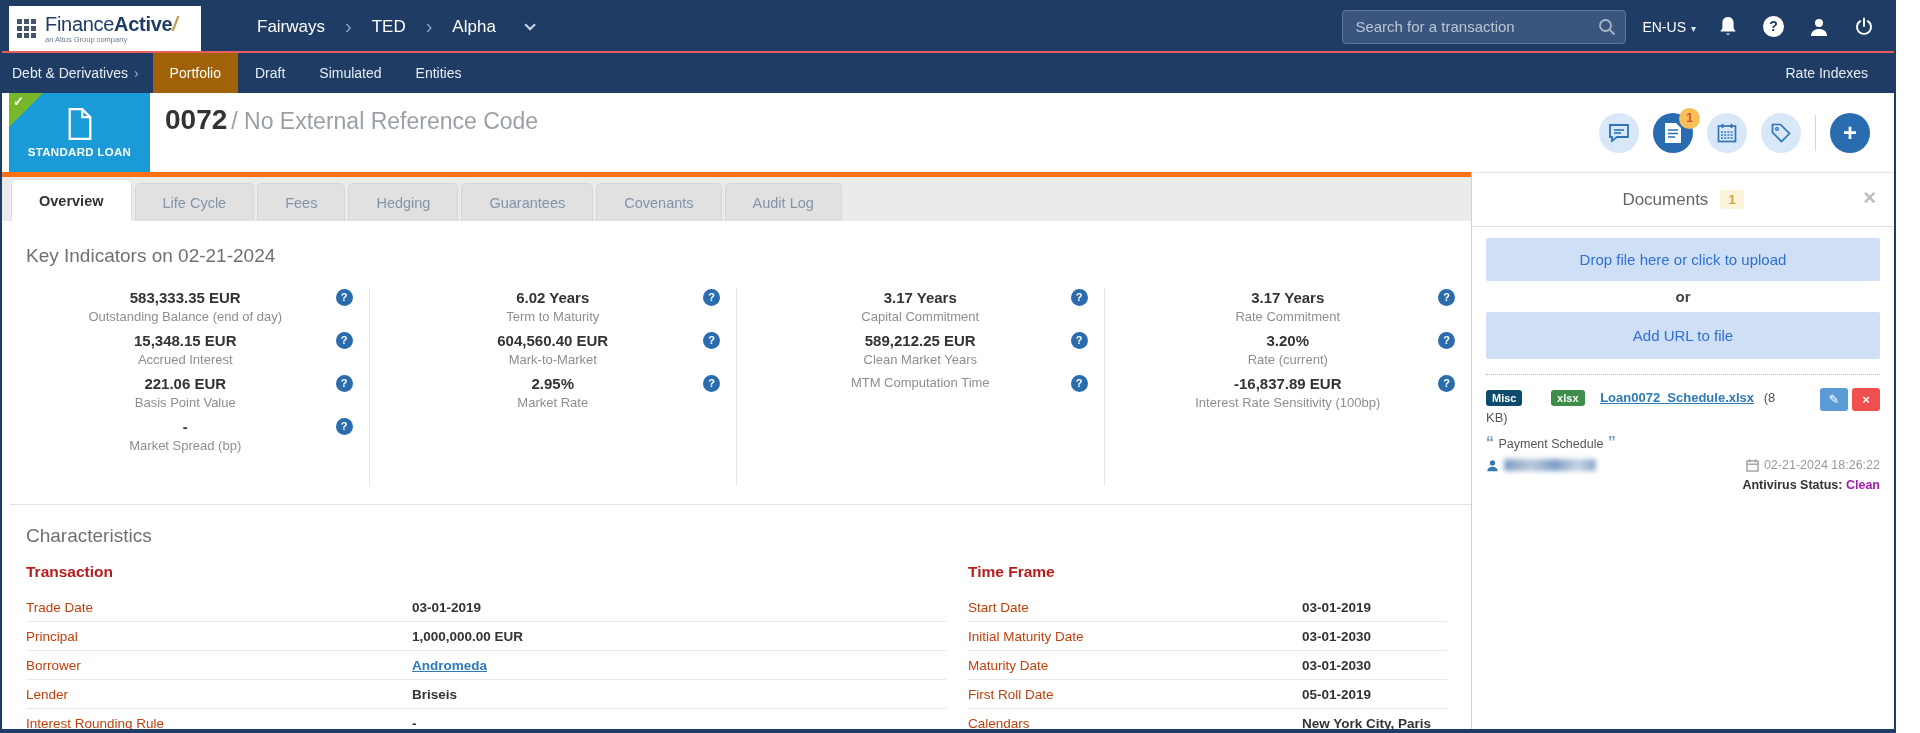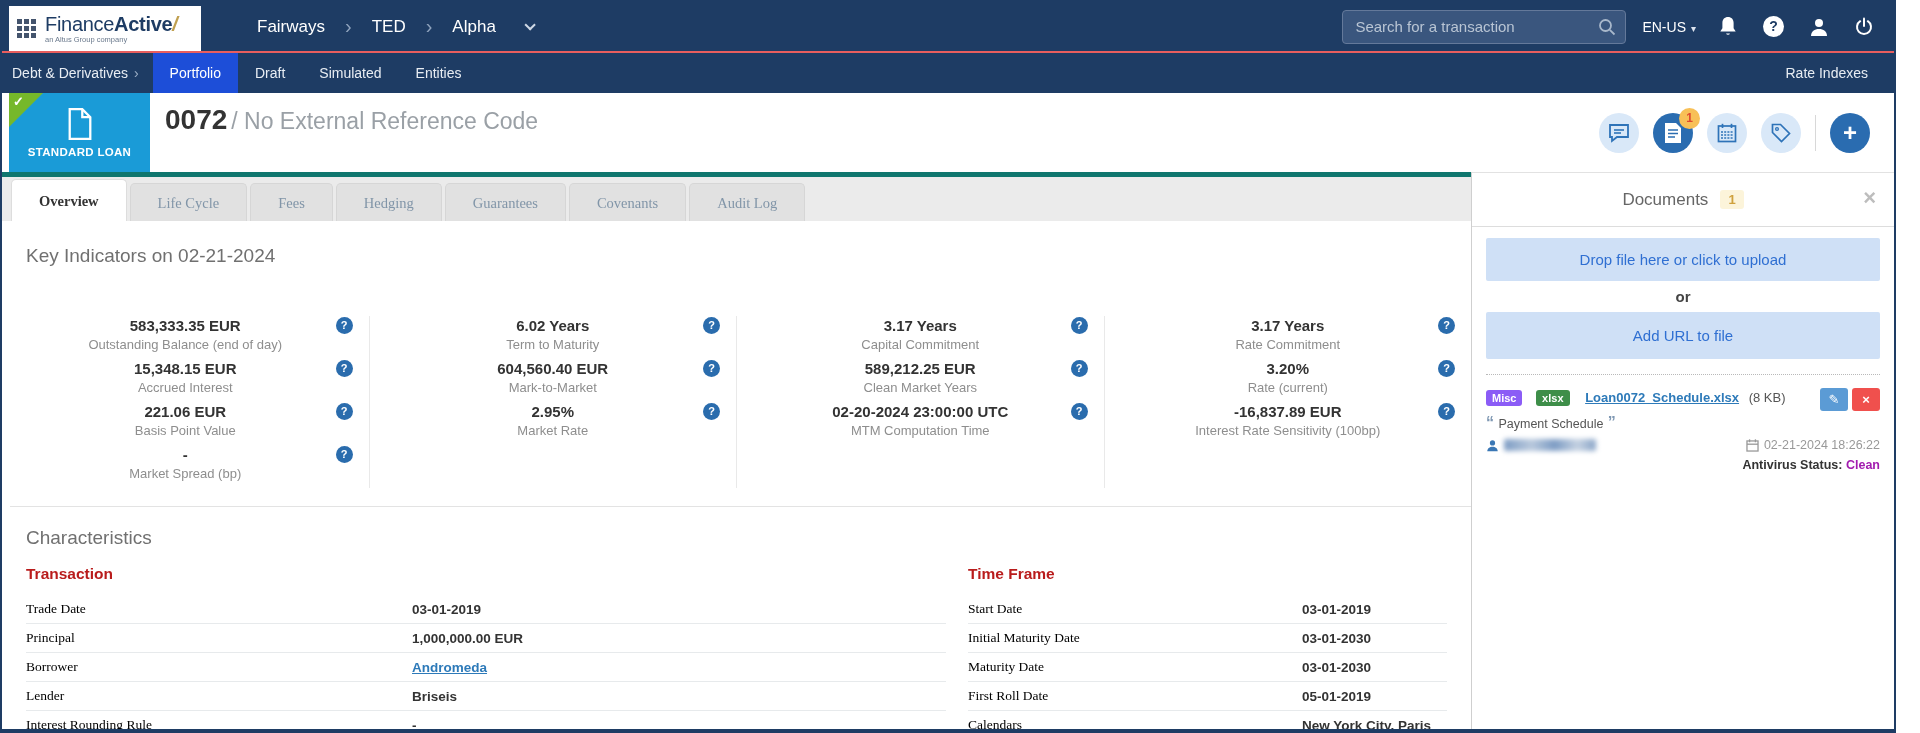--- a/index.html
+++ b/index.html
@@ -33,21 +33,21 @@
   .top-icons { display:flex; align-items:center; gap:25px; padding-right:20px; }
   .tic { cursor:pointer; display:flex; align-items:center; justify-content:center; }
   .help-circ { width:21px; height:21px; border-radius:50%; background:#fff; color:#1e3c64;
                font-weight:bold; font-size:14px; text-align:center; line-height:21px; }
 
   
   .nav2 { height:40px; background:#1e3c64; display:flex; align-items:stretch;
           color:#e8edf3; font-size:14px; flex:0 0 auto; }
   .nav2 .ni { line-height:40px; padding:0 17px; cursor:pointer; white-space:nowrap; }
   .nav2 .ni.first { padding:0 14px 0 10px; }
-  .nav2 .ni.active { background:#1d4ed8; color:#fff; }
+  .nav2 .ni.active { background:#a16207; color:#fff; }
   .nav2 .nsep { color:#9db0c7; margin-left:6px; }
   .nav-right { margin-left:auto; line-height:40px; padding-right:26px; cursor:pointer; }
 
   
   .titleband { height:79px; background:#fff; display:flex; flex:0 0 auto; }
   .loan-badge { width:141px; margin-left:7px; background:#1a9bd7; color:#fff; position:relative;
                 display:flex; flex-direction:column; align-items:center; justify-content:center; }
   .loan-badge .ribbon { position:absolute; top:0; left:0; width:0; height:0;
                         border-top:34px solid #76b82a; border-right:34px solid transparent; }
   .loan-badge .check { position:absolute; top:1px; left:4px; color:#fff; font-size:13px; font-weight:bold; }
@@ -64,49 +64,49 @@
   .circle .nbadge { position:absolute; top:-5px; right:-7px; width:21px; height:21px; border-radius:50%;
                     background:#f8c057; color:#e0492f; font-size:12px; font-weight:bold; text-align:center;
                     line-height:21px; }
   .vdiv { width:1px; height:36px; background:#d8d8d8; }
   .plus { color:#fff; font-size:24px; font-weight:bold; line-height:24px; }
 
   
   .workrow { flex:1; display:flex; overflow:hidden; background:#fff; }
   main.mainarea { flex:1; overflow:hidden; }
 
-  .tabwrap { padding-top:5px; background:#0f766e;font-family:Liberation Serif, serif; }
+  .tabwrap { padding-top:5px; background:#f97316; }
   .tabs { background:#ebebeb; height:44px; display:flex; align-items:flex-end; padding-left:9px; list-style:none; }
   .tab { height:38px; line-height:38px; padding:0 27px; margin-right:3px; background:#e1e1e1;
          border:1px solid #d6d6d6; border-bottom:none; border-radius:5px 5px 0 0;
          color:#8195a8; font-size:14.5px; cursor:pointer; white-space:nowrap; }
   .tab.active { background:#fff; color:#333; font-weight:bold; height:42px; line-height:42px; border-color:#ddd; }
 
   .ki { padding-top:24px; }
   .ki h2, .chars h2 { font-size:19px; color:#707070; font-weight:normal; }
   .ki h2 { margin-left:24px; }
   .ki-cols { display:flex; min-height:198px; margin-top:21px; }
-  .ki-col { flex:1; padding:0 36px; border-left:1px solid #e9e9e9;margin-top:28px; }
+  .ki-col { flex:1; padding:0 36px; border-left:1px solid #e9e9e9; }
   .ki-col:first-child { border-left:none; }
   .ki-item { position:relative; text-align:center; margin-bottom:5px; }
   .ki-val { font-size:15px; font-weight:bold; color:#333; line-height:20px; }
   .ki-lab { font-size:13px; color:#8e8e8e; line-height:18px; }
   .ki-help { position:absolute; right:-20px; top:1px; width:17px; height:17px; border-radius:50%;
              background:#2a6cad; color:#fff; font-size:11px; font-weight:bold; line-height:17px;
              text-align:center; cursor:pointer; }
   .sep { border:none; border-top:1px solid #e3e3e3; margin:18px 0 0 8px; }
 
   .chars { padding:0 24px; }
   .chars h2 { margin:20px 0 16px; }
   .char-cols { display:flex; }
   .char-col.left { width:920px; margin-right:22px; }
   .char-col.right { flex:1; }
   .char-col h3 { font-size:15.5px; color:#b91c1c; margin-bottom:12px; }
   .char-row { display:flex; align-items:center; height:29px; border-bottom:1px solid #e7eaec; font-size:13.5px; }
-  .char-row .lab { color:#000000; flex:0 0 386px;font-family:Liberation Serif, serif; }
+  .char-row .lab { color:#c2410c; flex:0 0 386px; }
   .char-col.right .char-row .lab { flex:0 0 334px; }
   .char-row .val { font-weight:bold; color:#333; white-space:nowrap; }
   .char-col.right .char-row .val { max-width:150px; overflow:hidden; }
   .char-row .val a { color:#2d7ab9; text-decoration:underline; font-weight:bold; }
 
   
   .panel { width:423px; flex:0 0 auto; background:#fff; border-left:1px solid #cfcfcf; border-top:1px solid #e2e2e2; }
   .panel-head { height:54px; border-bottom:1px solid #ddd; display:flex; align-items:center;
                 justify-content:center; gap:12px; position:relative; font-size:17px; color:#666; }
   .pcount { background:#fcf4da; color:#cfa13d; font-size:13px; font-weight:bold;
@@ -114,21 +114,21 @@
   .pclose { position:absolute; right:18px; top:14px; color:#bdbdbd; font-size:22px;
             font-weight:bold; line-height:22px; cursor:pointer; }
   .panel-body { padding:11px 14px; }
   .drop { background:#cfe0f6; color:#2f6fd2; font-size:15px; text-align:center;
           padding:13px 0; border-radius:2px; cursor:pointer; }
   .or { text-align:center; color:#444; font-size:15px; font-weight:bold; margin:7px 0; }
   .addurl { padding:15px 0; }
   .dotted { border-top:1px dotted #b9b9b9; margin:15px 0 13px; }
   .filerow { position:relative; padding-right:86px; font-size:13px; line-height:20px; }
   .badge { color:#fff; font-size:11px; font-weight:bold; padding:2px 6px; border-radius:3px; }
-  .b-misc { background:#8b5cf6; margin-right:10px; }
+  .b-misc { background:#0c4a6e; margin-right:25px; }
   .b-xlsx { background:#3e8e49; margin-right:12px; }
   .flink { color:#2d7ab9; font-weight:bold; text-decoration:underline; margin-right:6px; cursor:pointer; }
   .fsize { color:#555; }
   .fbtns { position:absolute; right:0; top:0; display:flex; gap:4px; }
   .fbtn { width:28px; height:23px; border-radius:3px; color:#fff; text-align:center;
           line-height:23px; font-size:13px; cursor:pointer; }
   .fbtn.edit { background:#5b9bd5; }
   .fbtn.del { background:#f0504d; font-weight:bold; }
   .fdesc { margin-top:9px; color:#555; font-size:12.5px; }
   .fdesc .q { color:#7f98b3; font-weight:bold; font-size:16px; line-height:12px; }
@@ -335,21 +335,20 @@
                 <div class="ki-val">3.17 Years</div>
                 <div class="ki-lab">Capital Commitment</div>
                 <span class="ki-help">?</span>
               </div>
               <div class="ki-item">
                 <div class="ki-val">589,212.25 EUR</div>
                 <div class="ki-lab">Clean Market Years</div>
                 <span class="ki-help">?</span>
               </div>
               <div class="ki-item">
-                <div class="ki-val">02-20-2024 23:00:00 UTC</div>
                 <div class="ki-lab">MTM Computation Time</div>
                 <span class="ki-help">?</span>
               </div>
             </div>
             <div class="ki-col">
               <div class="ki-item">
                 <div class="ki-val">3.17 Years</div>
                 <div class="ki-lab">Rate Commitment</div>
                 <span class="ki-help">?</span>
               </div>

